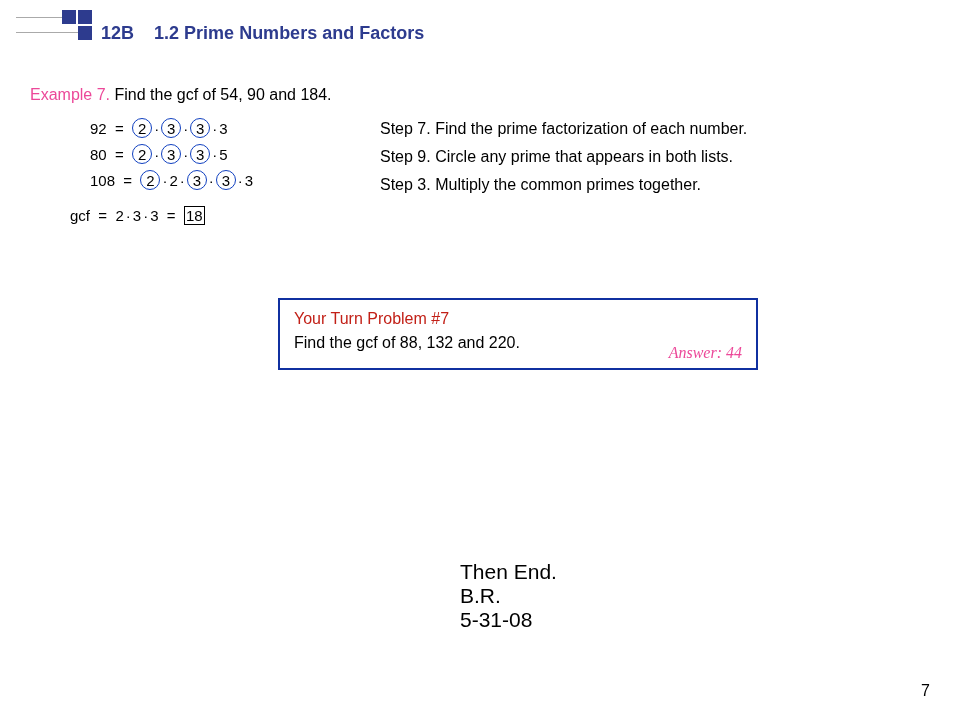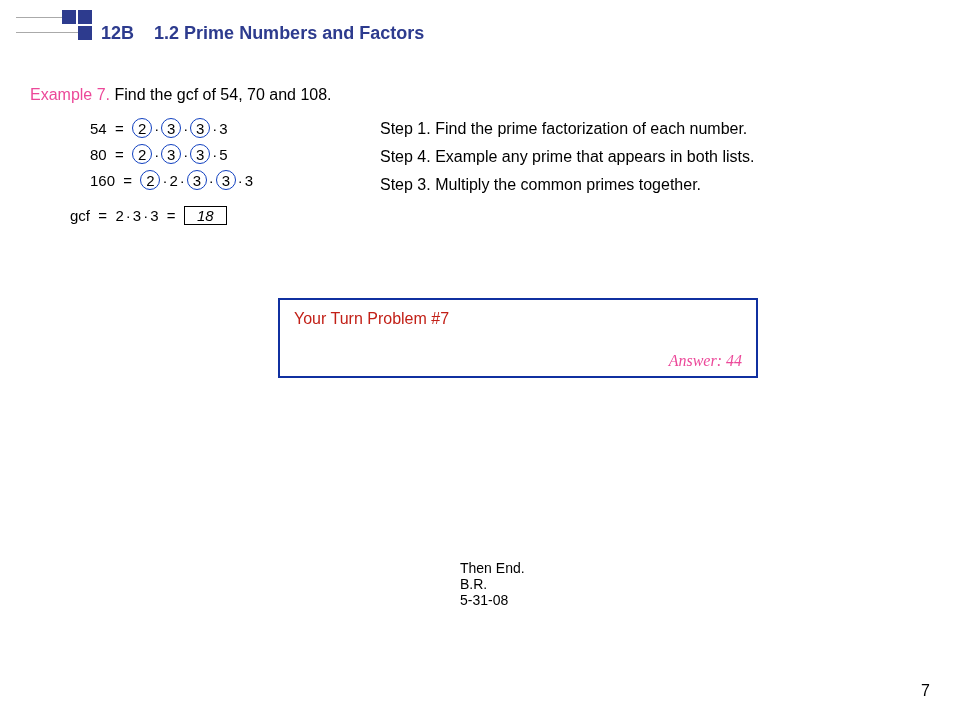--- a/index.html
+++ b/index.html
@@ -41,37 +41,36 @@
     display:inline-block;
     min-width:20px; line-height:20px; height:20px;
     border:1.5px solid #1040c0;
     border-radius:50%;
     text-align:center;
     padding:0 1px;
   }
   .boxnum {
     display:inline-block;
     border:1px solid #000;
-    padding:0 12px;
-    font-style:italic;
+    padding:0 1px;
   }
   .step { position:absolute; font-size:16px; }
   .yt-box {
     position:absolute;
     border:2px solid #1030a0;
     padding:10px 14px 8px 14px;
   }
   .yt-title { color:#c22017; }
   .yt-ans {
     color:#ec4899;
     font-family: Georgia, 'Times New Roman', serif;
     font-style:italic;
     position:absolute;
   }
-  .endnote { position:absolute; font-size:14px; }
+  .endnote { position:absolute; font-size:21px; }
   .pagenum { position:absolute; font-size:16px; }
   .dot { padding:0 2px; }
 </style>
 </head>
 <body>
 
 <div class="header">
   <div class="header-deco">
     <div class="hsq" style="left:46px; top:0px;"></div>
     <div class="hsq" style="left:62px; top:0px;"></div>
@@ -80,59 +79,60 @@
     <div class="hline" style="left:0; top:22px; width:62px;"></div>
   </div>
   <div class="header-title">
     <span>12B</span>
     <span>&nbsp;&nbsp;</span>
     <span>1.2  Prime Numbers and Factors</span>
   </div>
 </div>
 
 <div class="ex-line" style="left:30px; top:86px;">
-  <span class="ex-label">Example 7.</span><span class="ex-text">  Find the gcf of 54, 70 and 108.</span>
+  <span class="ex-label">Example 7.</span><span class="ex-text">  Find the gcf of 54, 90 and 184.</span>
 </div>
 
 <div class="work" style="left:90px; top:118px;">
-  <span>54</span>
+  <span>92</span>
   <span>&nbsp;=&nbsp;</span>
   <span class="circ">2</span><span class="dot">·</span><span class="circ">3</span><span class="dot">·</span><span class="circ">3</span><span class="dot">·</span><span>3</span>
 </div>
 <div class="work" style="left:90px; top:144px;">
   <span>80</span>
   <span>&nbsp;=&nbsp;</span>
   <span class="circ">2</span><span class="dot">·</span><span class="circ">3</span><span class="dot">·</span><span class="circ">3</span><span class="dot">·</span><span>5</span>
 </div>
 <div class="work" style="left:90px; top:170px;">
-  <span>160</span>
+  <span>108</span>
   <span>&nbsp;=&nbsp;</span>
   <span class="circ">2</span><span class="dot">·</span><span>2</span><span class="dot">·</span><span class="circ">3</span><span class="dot">·</span><span class="circ">3</span><span class="dot">·</span><span>3</span>
 </div>
 
 <div class="work" style="left:70px; top:206px;">
   <span>gcf</span>
   <span>&nbsp;=&nbsp;</span>
   <span>2</span><span class="dot">·</span><span>3</span><span class="dot">·</span><span>3</span>
   <span>&nbsp;=&nbsp;</span>
   <span class="boxnum">18</span>
 </div>
 
 <div class="step" style="left:380px; top:120px;">
-  <span>Step 1.</span><span>  Find the prime factorization of each number.</span>
+  <span>Step 7.</span><span>  Find the prime factorization of each number.</span>
 </div>
 <div class="step" style="left:380px; top:148px;">
-  <span>Step 4.</span><span>  Example any prime that appears in both lists.</span>
+  <span>Step 9.</span><span>  Circle any prime that appears in both lists.</span>
 </div>
 <div class="step" style="left:380px; top:176px;">
   <span>Step 3.</span><span>  Multiply the common primes together.</span>
 </div>
 
-<div class="yt-box" style="left:278px; top:298px; width:480px; height:80px;">
+<div class="yt-box" style="left:278px; top:298px; width:480px; height:72px;">
   <div class="yt-title">Your Turn Problem #7</div>
+  <div style="margin-top:6px;">Find the gcf of 88, 132 and 220.</div>
   <div class="yt-ans" style="right:14px; bottom:6px;">Answer: 44</div>
 </div>
 
 <div class="endnote" style="left:460px; top:560px;">
   <div>Then End.</div>
   <div>B.R.</div>
   <div>5-31-08</div>
 </div>
 
 <div class="pagenum" style="right:30px; bottom:20px;">7</div>

